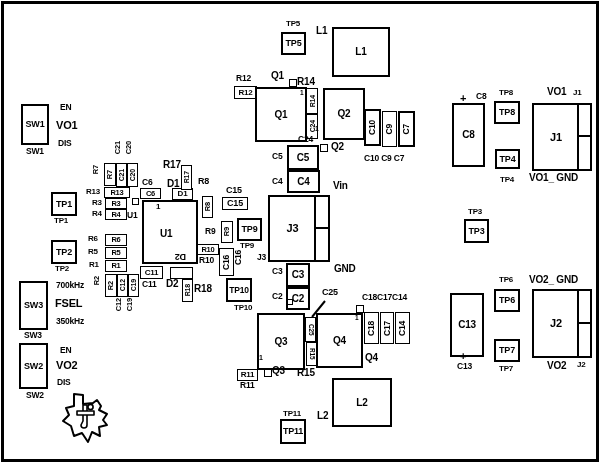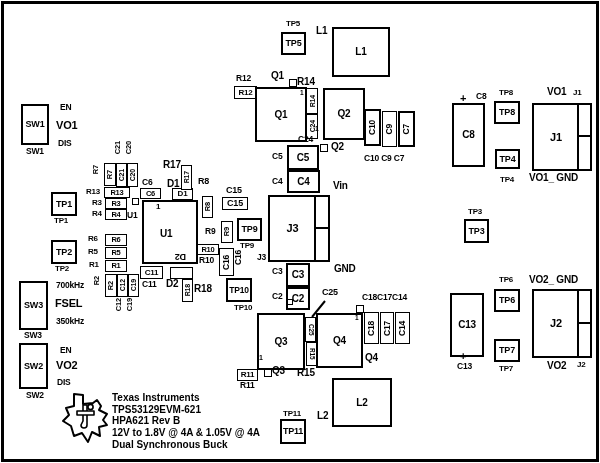--- a/index.html
+++ b/index.html
@@ -37,27 +37,20 @@
       <line x1="325" y1="301" x2="312" y2="317" stroke="#000000" stroke-width="2"></line>
     </svg>
 
   <svg id="tilogo" style="left:61px;top:392px" width="50" height="58" viewBox="0 0 50 58">
     <path d="M13,2 L22,3 L22,12 L32,11 L36,8 L40,14 L38,18 L46,22 L42,28 L46,33 L38,35 L39,44 L31,40 L27,50 L21,41 L13,44 L10,34 L2,29 L8,23 L5,16 L13,14 Z" fill="#ffffff" stroke="#000000" stroke-width="2" stroke-linejoin="round"></path>
     <circle cx="29.5" cy="15" r="2.6" fill="#ffffff" stroke="#000000" stroke-width="1.6"></circle>
     <path d="M22,13 L26,13 L26,33 C26,37 20,37 20,33 L22,29 Z" fill="#ffffff" stroke="#000000" stroke-width="1.6" stroke-linejoin="round"></path>
     <path d="M16,19 L33,19 L33,23 L16,23 Z" fill="#ffffff" stroke="#000000" stroke-width="1.6" stroke-linejoin="round"></path>
   </svg>
 
-  <div id="titleblock" style="left:112px;top:392px">
-    <div>Texas Instruments</div>
-    <div>TPS53129EVM-621</div>
-    <div>HPA621 Rev B</div>
-    <div>12V to 1.8V @ 4A &amp; 1.05V @ 4A</div>
-    <div>Dual Synchronous Buck</div>
-  </div>
 <div class="comp" style="left: 21px; top: 104px; width: 28px; height: 41px;">
       <span style="font-size: 9px;">SW1</span>
     </div>
     <div class="comp" style="left: 51px; top: 192px; width: 26px; height: 24px;">
       <span style="font-size: 9px;">TP1</span>
     </div>
     <div class="comp" style="left: 51px; top: 240px; width: 26px; height: 24px;">
       <span style="font-size: 9px;">TP2</span>
     </div>
     <div class="comp" style="left: 19px; top: 281px; width: 29px; height: 49px;">

